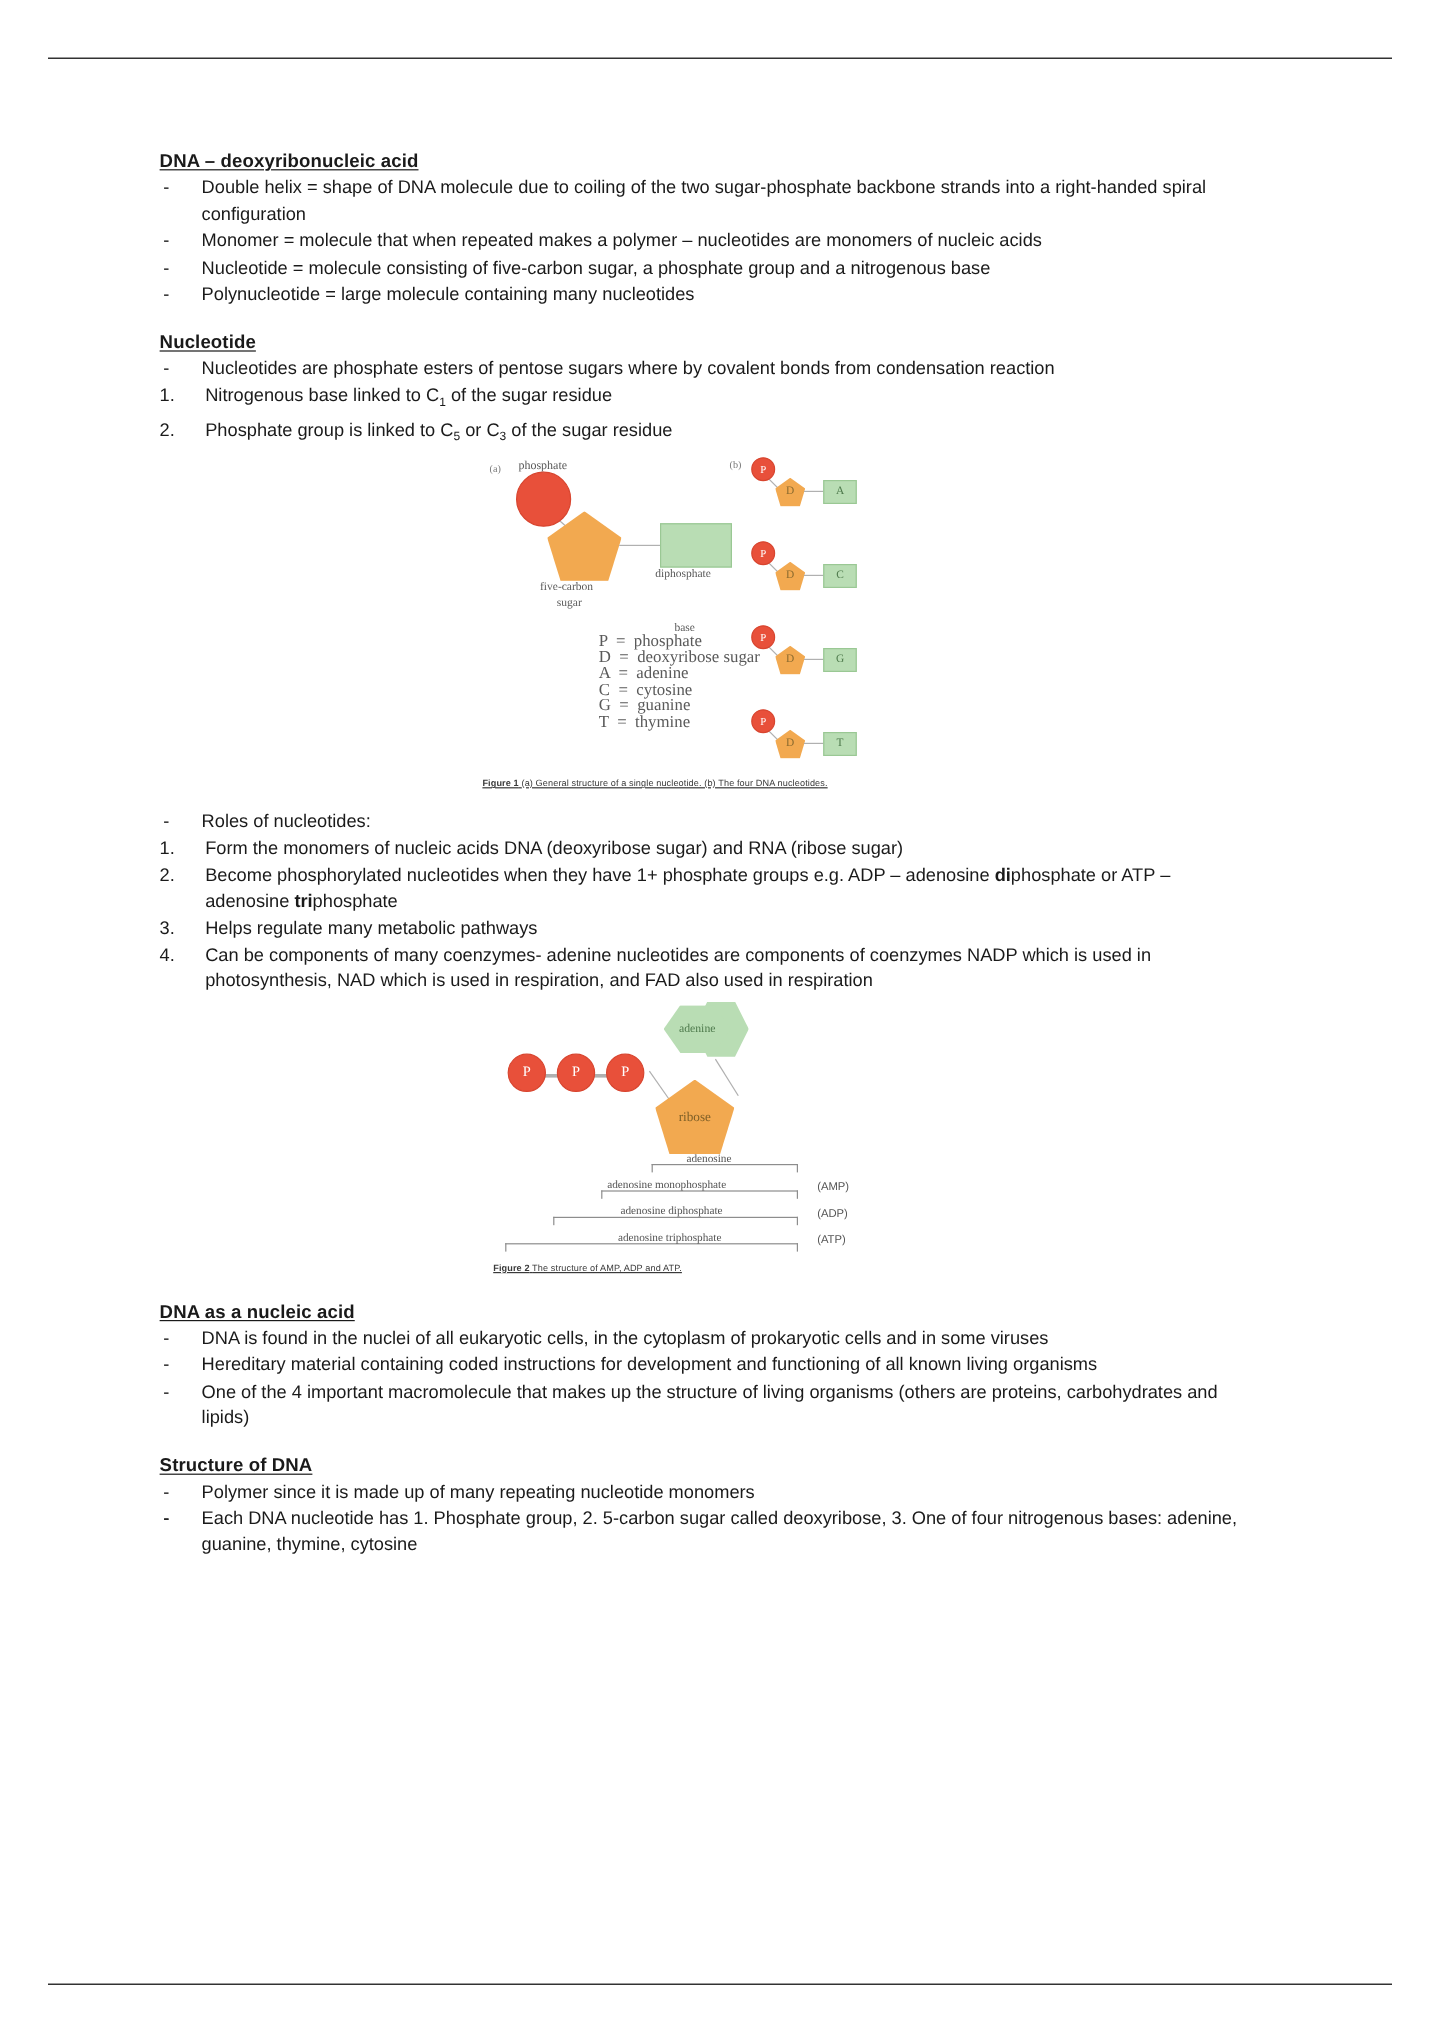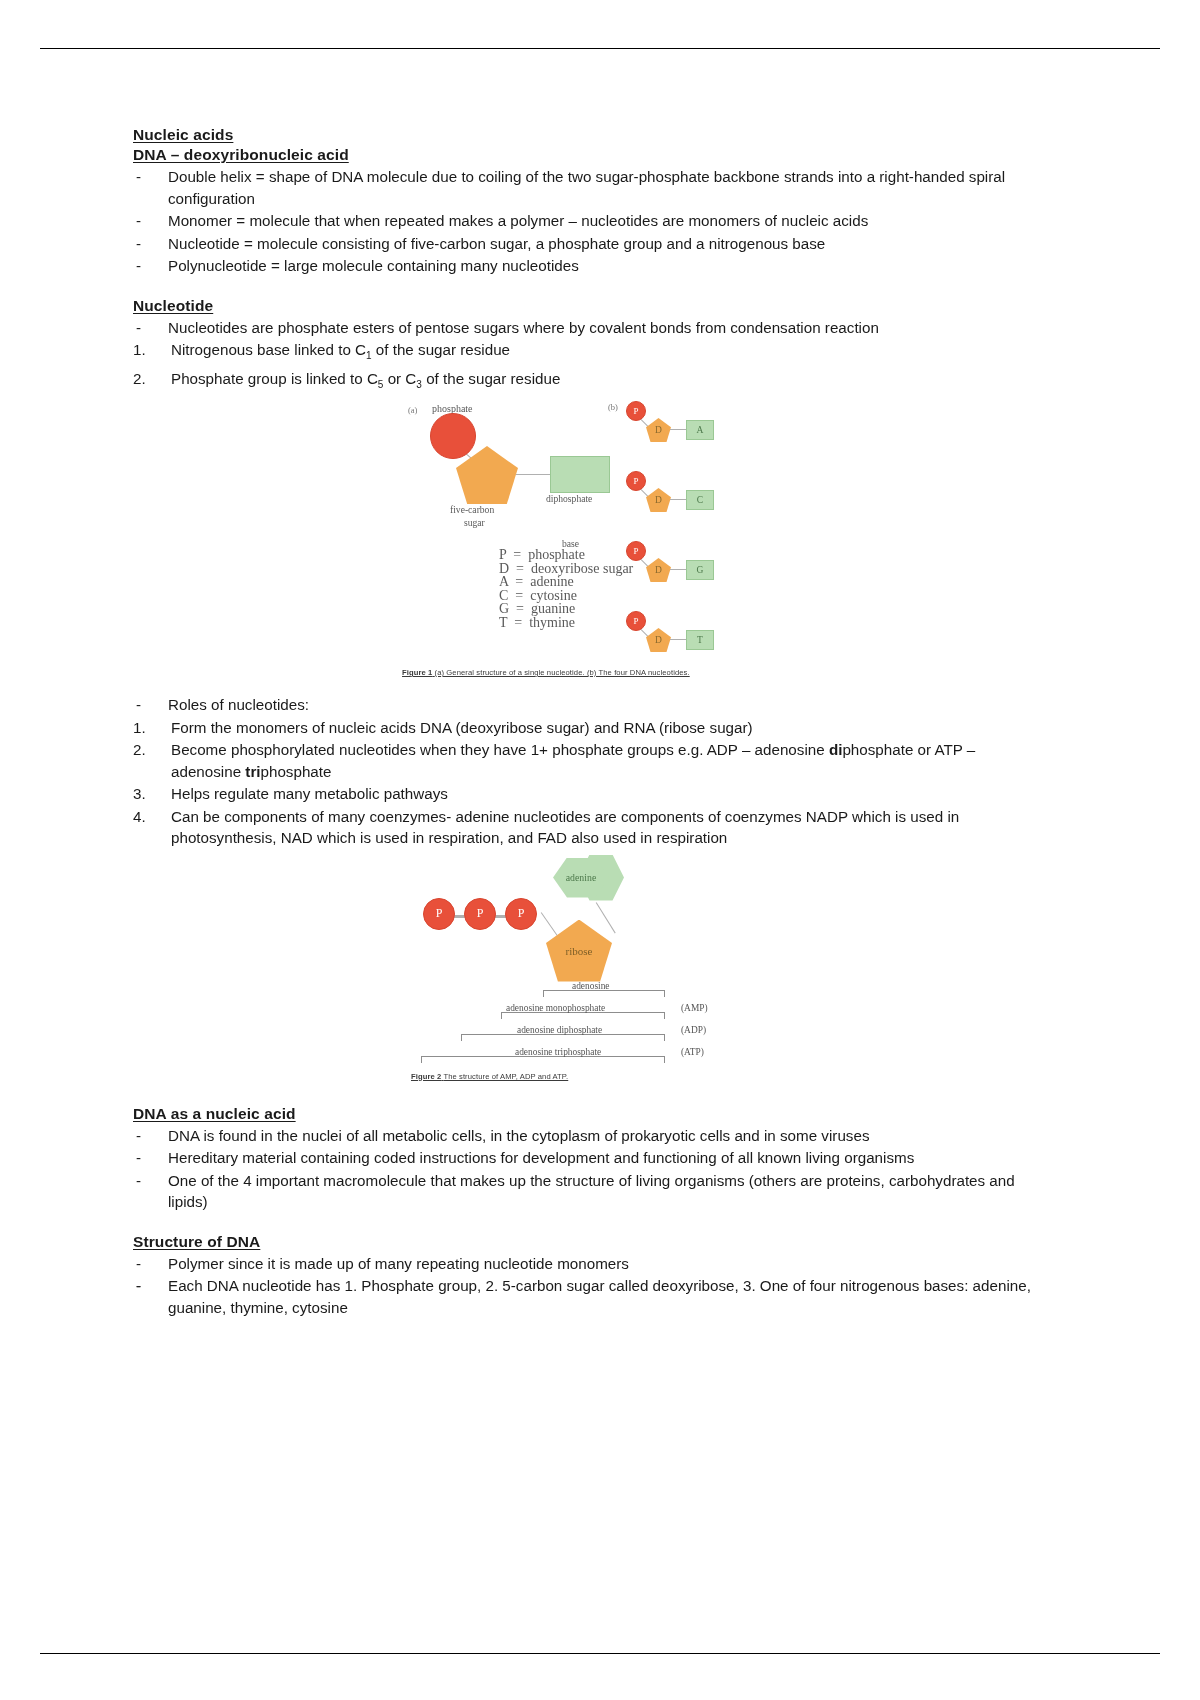--- a/index.html
+++ b/index.html
@@ -161,38 +161,37 @@
   }
   .brkt-lbl{
     position:absolute;
     font-family:"Liberation Serif", serif;
     font-size:9.4px;
     color:#555;
     white-space:nowrap;
   }
   .brkt-abbr{
     position:absolute;
-    font-family:Liberation Serif, serif;
+    font-family:Liberation Sans, sans-serif;
     font-size:9.4px;
     color:#555;
     white-space:nowrap;
     padding-left:12px;
   }
 </style>
 </head>
 <body>
 
 <div class="page">
 
   <div class="rule-top"></div>
   <div class="rule-bottom"></div>
 
   <div class="content">
 
-    <h2 class="section">Nucleic acids</h2>
 
     <h2 class="section">DNA – deoxyribonucleic acid</h2>
 
     <ul class="dash">
       <li><span class="dash-mark">-</span><span>Double helix = shape of DNA molecule due to coiling of the two sugar-phosphate backbone strands into a right-handed spiral configuration</span></li>
       <li><span class="dash-mark">-</span><span>Monomer = molecule that when repeated makes a polymer – nucleotides are monomers of nucleic acids</span></li>
       <li><span class="dash-mark">-</span><span>Nucleotide = molecule consisting of five-carbon sugar, a phosphate group and a nitrogenous base</span></li>
       <li><span class="dash-mark">-</span><span>Polynucleotide = large molecule containing many nucleotides</span></li>
     </ul>
 
@@ -333,21 +332,21 @@
         <b>Figure 2</b>
         <span>The structure of AMP, ADP and ATP.</span>
       </div>
     </div>
 
     <div class="gap" style="height:30px;"></div>
 
     <h2 class="section">DNA as a nucleic acid</h2>
 
     <ul class="dash">
-      <li><span class="dash-mark">-</span><span>DNA is found in the nuclei of all metabolic cells, in the cytoplasm of prokaryotic cells and in some viruses</span></li>
+      <li><span class="dash-mark">-</span><span>DNA is found in the nuclei of all eukaryotic cells, in the cytoplasm of prokaryotic cells and in some viruses</span></li>
       <li><span class="dash-mark">-</span><span>Hereditary material containing coded instructions for development and functioning of all known living organisms</span></li>
       <li><span class="dash-mark">-</span><span>One of the 4 important macromolecule that makes up the structure of living organisms (others are proteins, carbohydrates and lipids)</span></li>
     </ul>
 
     <div class="gap"></div>
 
     <h2 class="section">Structure of DNA</h2>
 
     <ul class="dash">
       <li><span class="dash-mark">-</span><span>Polymer since it is made up of many repeating nucleotide monomers</span></li>

